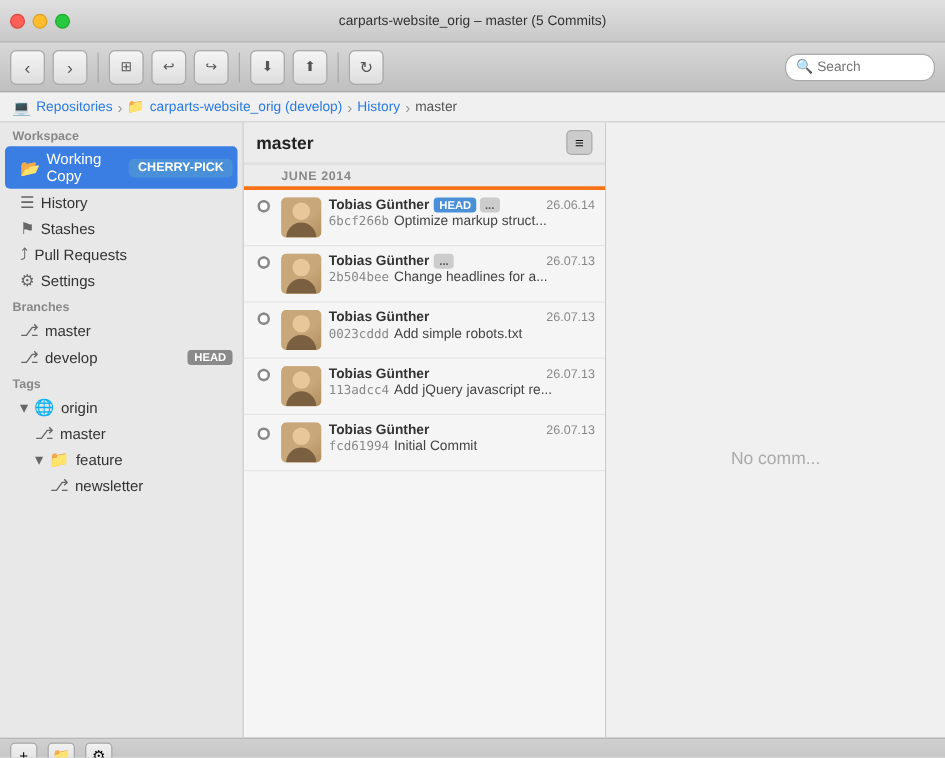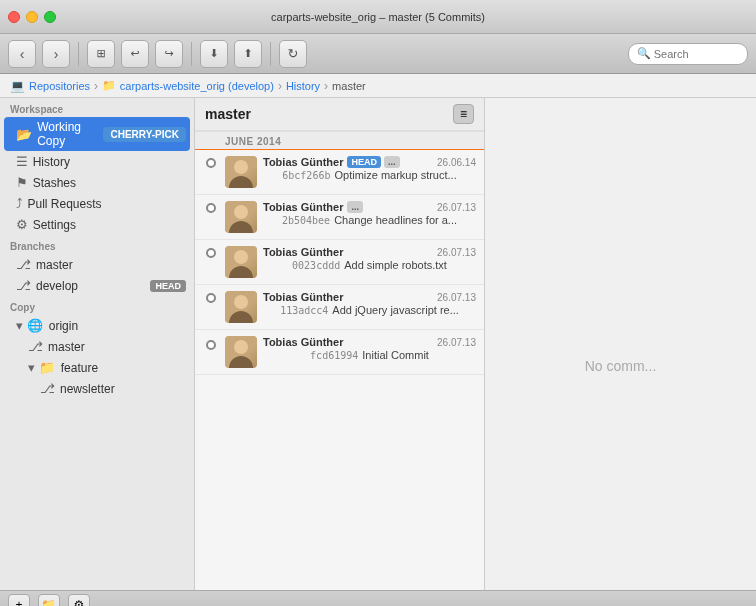--- a/index.html
+++ b/index.html
@@ -202,21 +202,21 @@
     .commits-scroll {
       overflow-y: auto;
       flex: 1;
     }
     .month-label {
       font-size: 10px;
       font-weight: 600;
       color: #888;
       padding: 4px 10px 2px 30px;
       background: #ececec;
-      border-bottom: 1px solid #f97316;
+      border-bottom: 3px solid #f97316;
       border-top: 1px solid #e0e0e0;
       text-transform: uppercase;
       letter-spacing: 0.5px;
     }
 
     .commit-item {
       display: flex;
       align-items: flex-start;
       padding: 6px 8px;
       border-bottom: 1px solid #e5e5e5;
@@ -343,21 +343,20 @@
       font-size: 11px;
       color: #444;
       white-space: nowrap;
       overflow: hidden;
       text-overflow: ellipsis;
     }
     .commit-row2 {
       display: flex;
       align-items: center;
       margin-top: 1px;
-      justify-content: center;
     }
 
     
     .right-panel {
       flex: 1;
       background: #f0f0f0;
       display: flex;
       flex-direction: column;
       align-items: center;
       justify-content: center;
@@ -470,21 +469,21 @@
       <span class="item-icon">⎇</span>
       <span class="item-label">master</span>
     </div>
 
     <div class="sidebar-item">
       <span class="item-icon">⎇</span>
       <span class="item-label">develop</span>
       <span class="head-badge">HEAD</span>
     </div>
 
-    <div class="sidebar-section-label">Copy</div>
+    <div class="sidebar-section-label">Tags</div>
 
 
     <div class="sidebar-item">
       <span class="item-icon">▾</span>
       <span class="item-icon">🌐</span>
       <span class="item-label">origin</span>
     </div>
 
     <div class="sidebar-item sub">
       <span class="item-icon">⎇</span>

